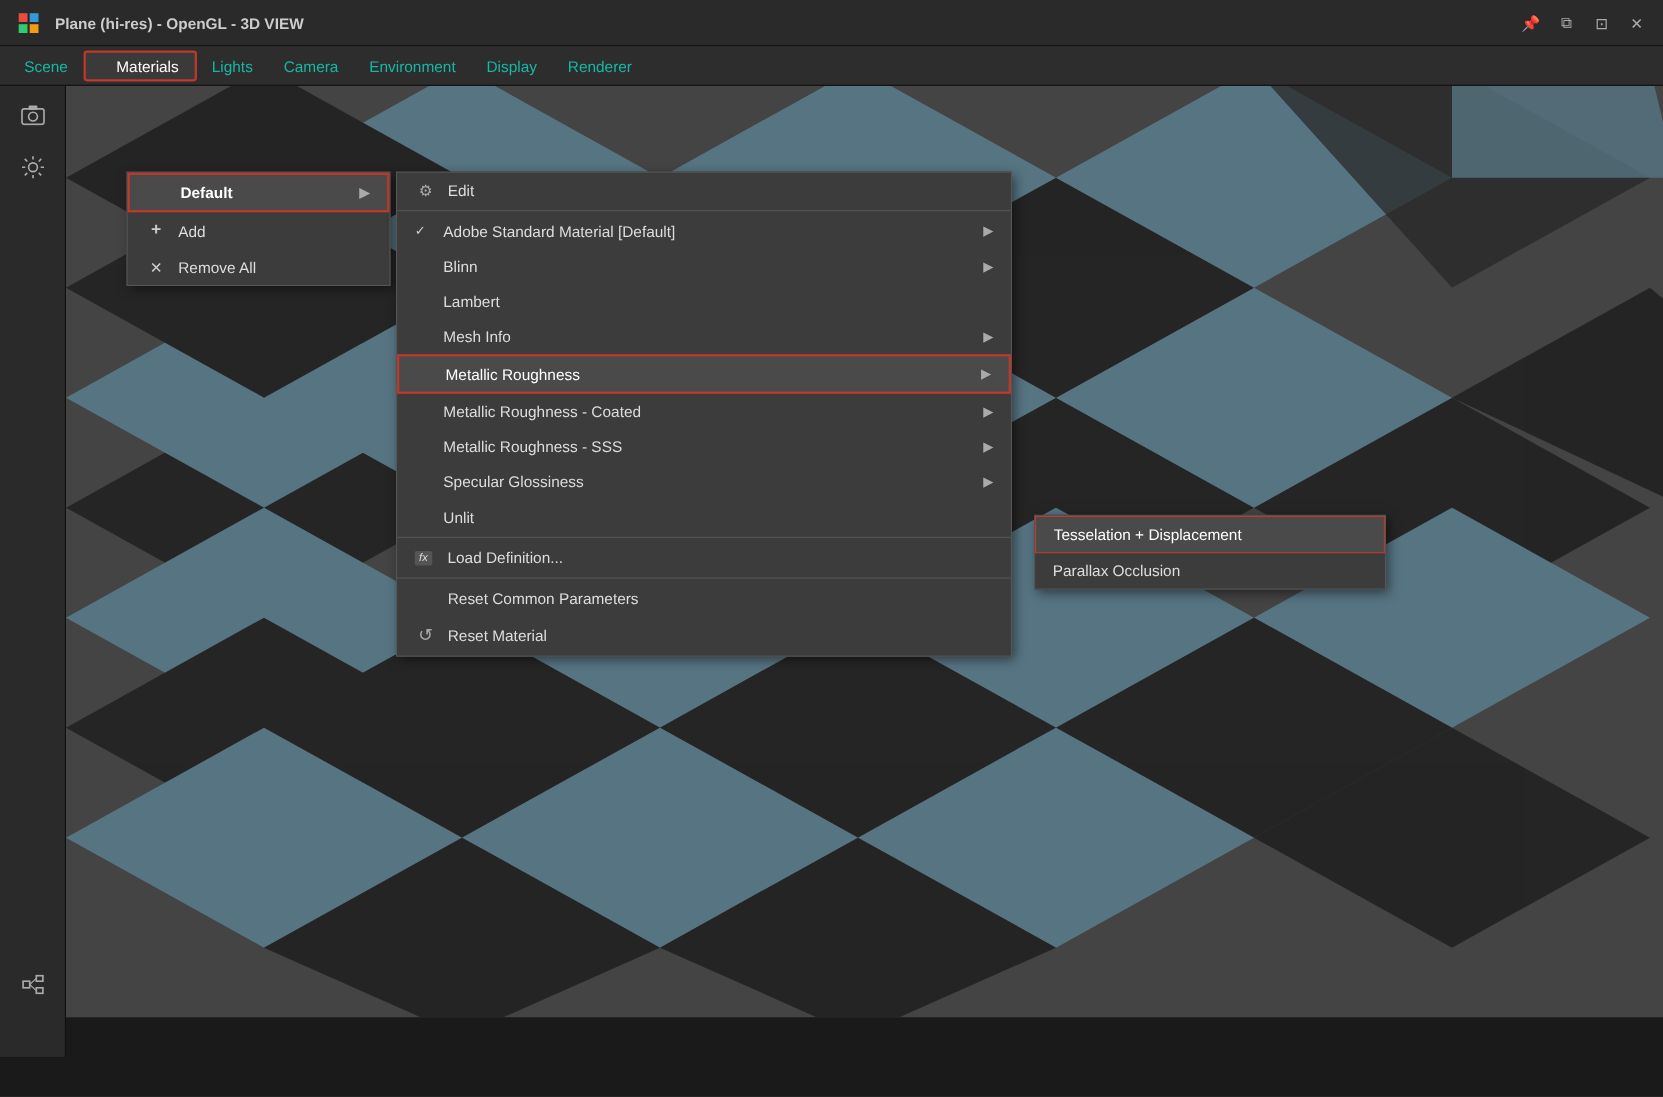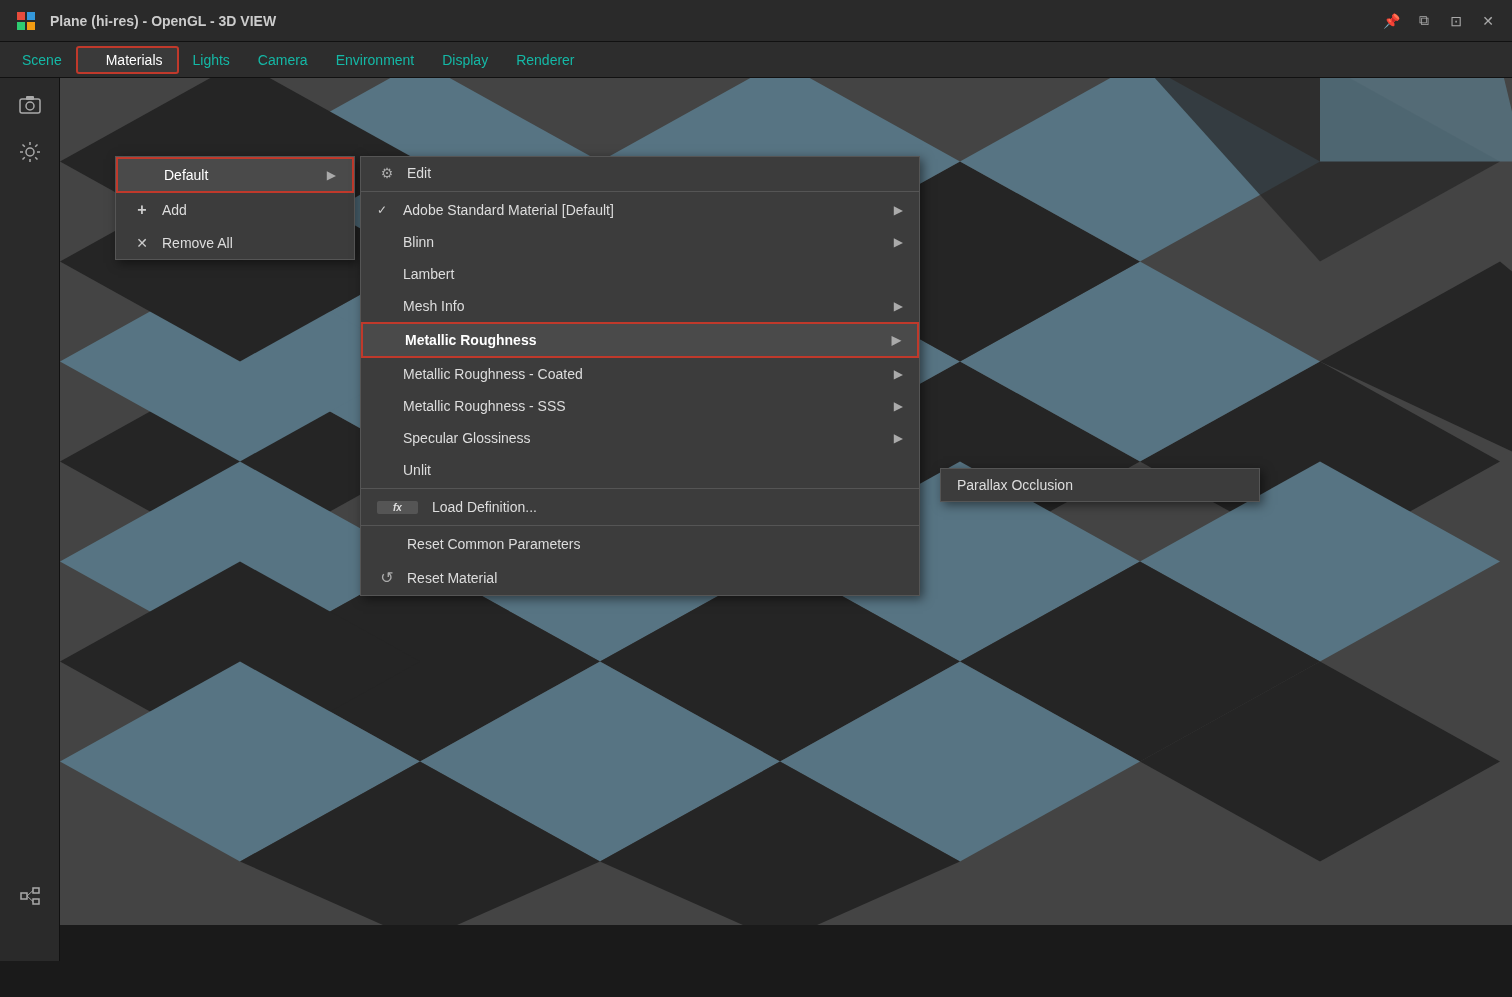--- a/index.html
+++ b/index.html
@@ -162,21 +162,21 @@
       color: #ddd;
       font-size: 14px;
       cursor: pointer;
       gap: 10px;
       white-space: nowrap;
     }
     .dd-item.highlighted {
       background: #4a4a4a;
       border: 1.5px solid #c0392b;
       color: #fff;
-      font-weight: 400;
+      font-weight: 700;
     }
     .dd-item .arrow { margin-left: auto; color: #aaa; font-size: 12px; }
     .dd-item .icon-placeholder { 
       width: 20px; 
       text-align: center; 
       font-size: 14px; 
       color: #aaa;
     }
     .dd-item .checkmark {
       width: 16px;
@@ -243,22 +243,22 @@
     }
 
     
     .red-outline {
       border: 2px solid #c0392b !important;
     }
     .fx-badge {
       background: #555;
       color: #ddd;
       font-size: 10px;
-      font-weight: bold;
-      padding: 1px 16px;
+      font-weight: normal;
+      padding: 1px 4px;
       border-radius: 2px;
       font-style: italic;
     }
     .reset-icon::before { content: '↺'; font-size: 16px; }
   </style>
 </head>
 <body>
 
 <div class="title-bar">
   <div class="app-icon">
@@ -407,21 +407,21 @@
       <span class="checkmark"></span>
       <span>Lambert</span>
     </div>
 
     <div class="dd-item">
       <span class="checkmark"></span>
       <span>Mesh Info</span>
       <span class="arrow">▶</span>
     </div>
 
-    <div class="dd-item highlighted red-outline" style="font-weight:bold;justify-content:space-between;">
+    <div class="dd-item highlighted red-outline" style="font-weight:normal;justify-content:space-between;">
       <span class="checkmark"></span>
       <span>Metallic Roughness</span>
       <span class="arrow">▶</span>
     </div>
 
     <div class="dd-item">
       <span class="checkmark"></span>
       <span>Metallic Roughness - Coated</span>
       <span class="arrow">▶</span>
     </div>
@@ -455,19 +455,22 @@
       <span>Reset Common Parameters</span>
     </div>
 
     <div class="dd-item">
       <span class="icon-placeholder reset-icon"></span>
       <span>Reset Material</span>
     </div>
   </div>
 
   <div class="mr-submenu">
+    <div class="mr-item highlighted-red">
+      <span>Tesselation + Displacement</span>
+    </div>
     <div class="mr-item">
       <span>Parallax Occlusion</span>
     </div>
   </div>
 
 
 </div>
 
 </body></html>

